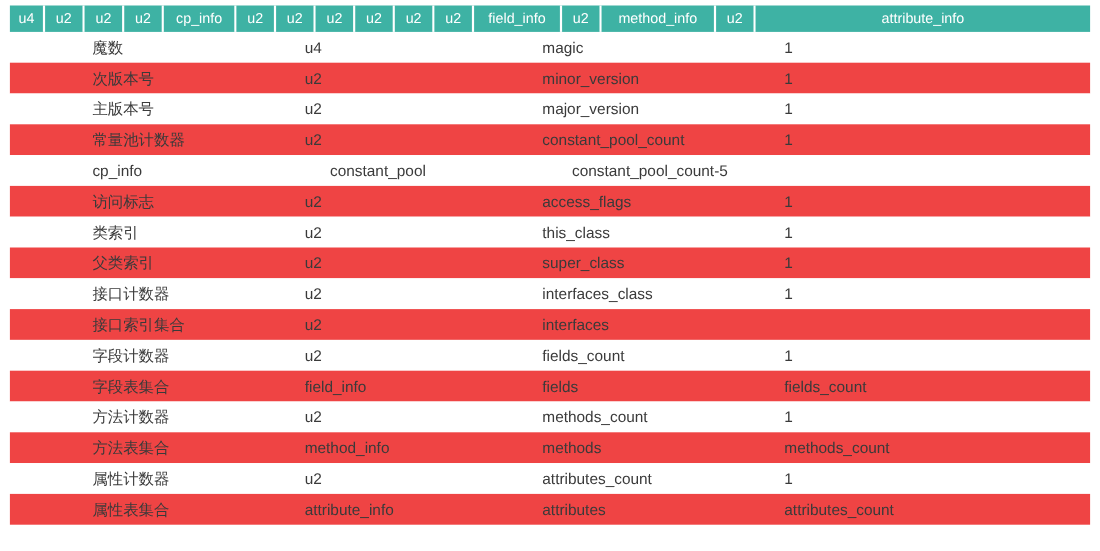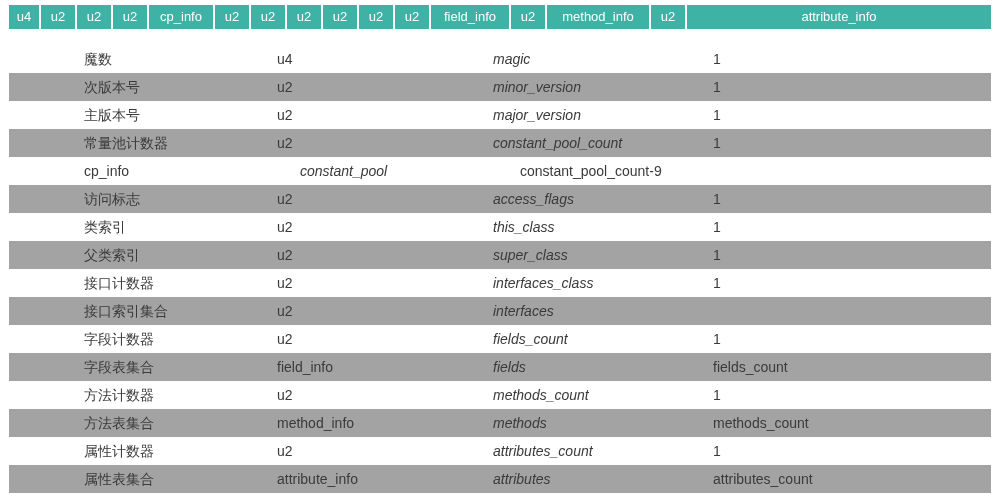--- a/index.html
+++ b/index.html
@@ -35,36 +35,36 @@
   .hcell:last-child { border-right: none; }
   
   .hw-30   { flex: 0 0 30px; }
   .hw-u2   { flex: 0 0 34px; }
   .hw-cp   { flex: 0 0 64px; }
   .hw-fi   { flex: 0 0 78px; }
   .hw-mi   { flex: 0 0 102px; }
   .hw-ai   { flex: 1 1 auto; }
 
   .body-table {
-    margin-top: 16px;
+    margin-top: 0;
     width: 100%;
   }
   .row {
     display: flex;
     flex-direction: row;
     width: 100%;
     height: 28px;
     line-height: 28px;
   }
-  .row.even { background: #a3a3a3; }
+  .row.even { background: #ef4444; }
   .row.odd  { background: #ffffff; }
   .c1 { flex: 0 0 75px; }   
   .c2 { flex: 0 0 193px; padding-left: 0; }
   .c3 { flex: 0 0 216px; padding-left: 0; }
-  .c4 { flex: 0 0 220px; padding-left: 0; font-style: italic; }
+  .c4 { flex: 0 0 220px; padding-left: 0; }
   .c5 { flex: 1 1 auto; padding-left: 0; }
   .cell {
     white-space: nowrap;
     overflow: hidden;
     text-overflow: ellipsis;
   }
 </style>
 </head>
 <body>
 
@@ -117,21 +117,21 @@
         <div class="cell c1"></div>
         <div class="cell c2">常量池计数器</div>
         <div class="cell c3">u2</div>
         <div class="cell c4">constant_pool_count</div>
         <div class="cell c5">1</div>
       </div>
       <div class="row odd">
         <div class="cell c1"></div>
         <div class="cell c3">cp_info</div>
         <div class="cell c4">constant_pool</div>
-        <div class="cell c5">constant_pool_count-9</div>
+        <div class="cell c5">constant_pool_count-5</div>
       </div>
       <div class="row even">
         <div class="cell c1"></div>
         <div class="cell c2">访问标志</div>
         <div class="cell c3">u2</div>
         <div class="cell c4">access_flags</div>
         <div class="cell c5">1</div>
       </div>
       <div class="row odd">
         <div class="cell c1"></div>

